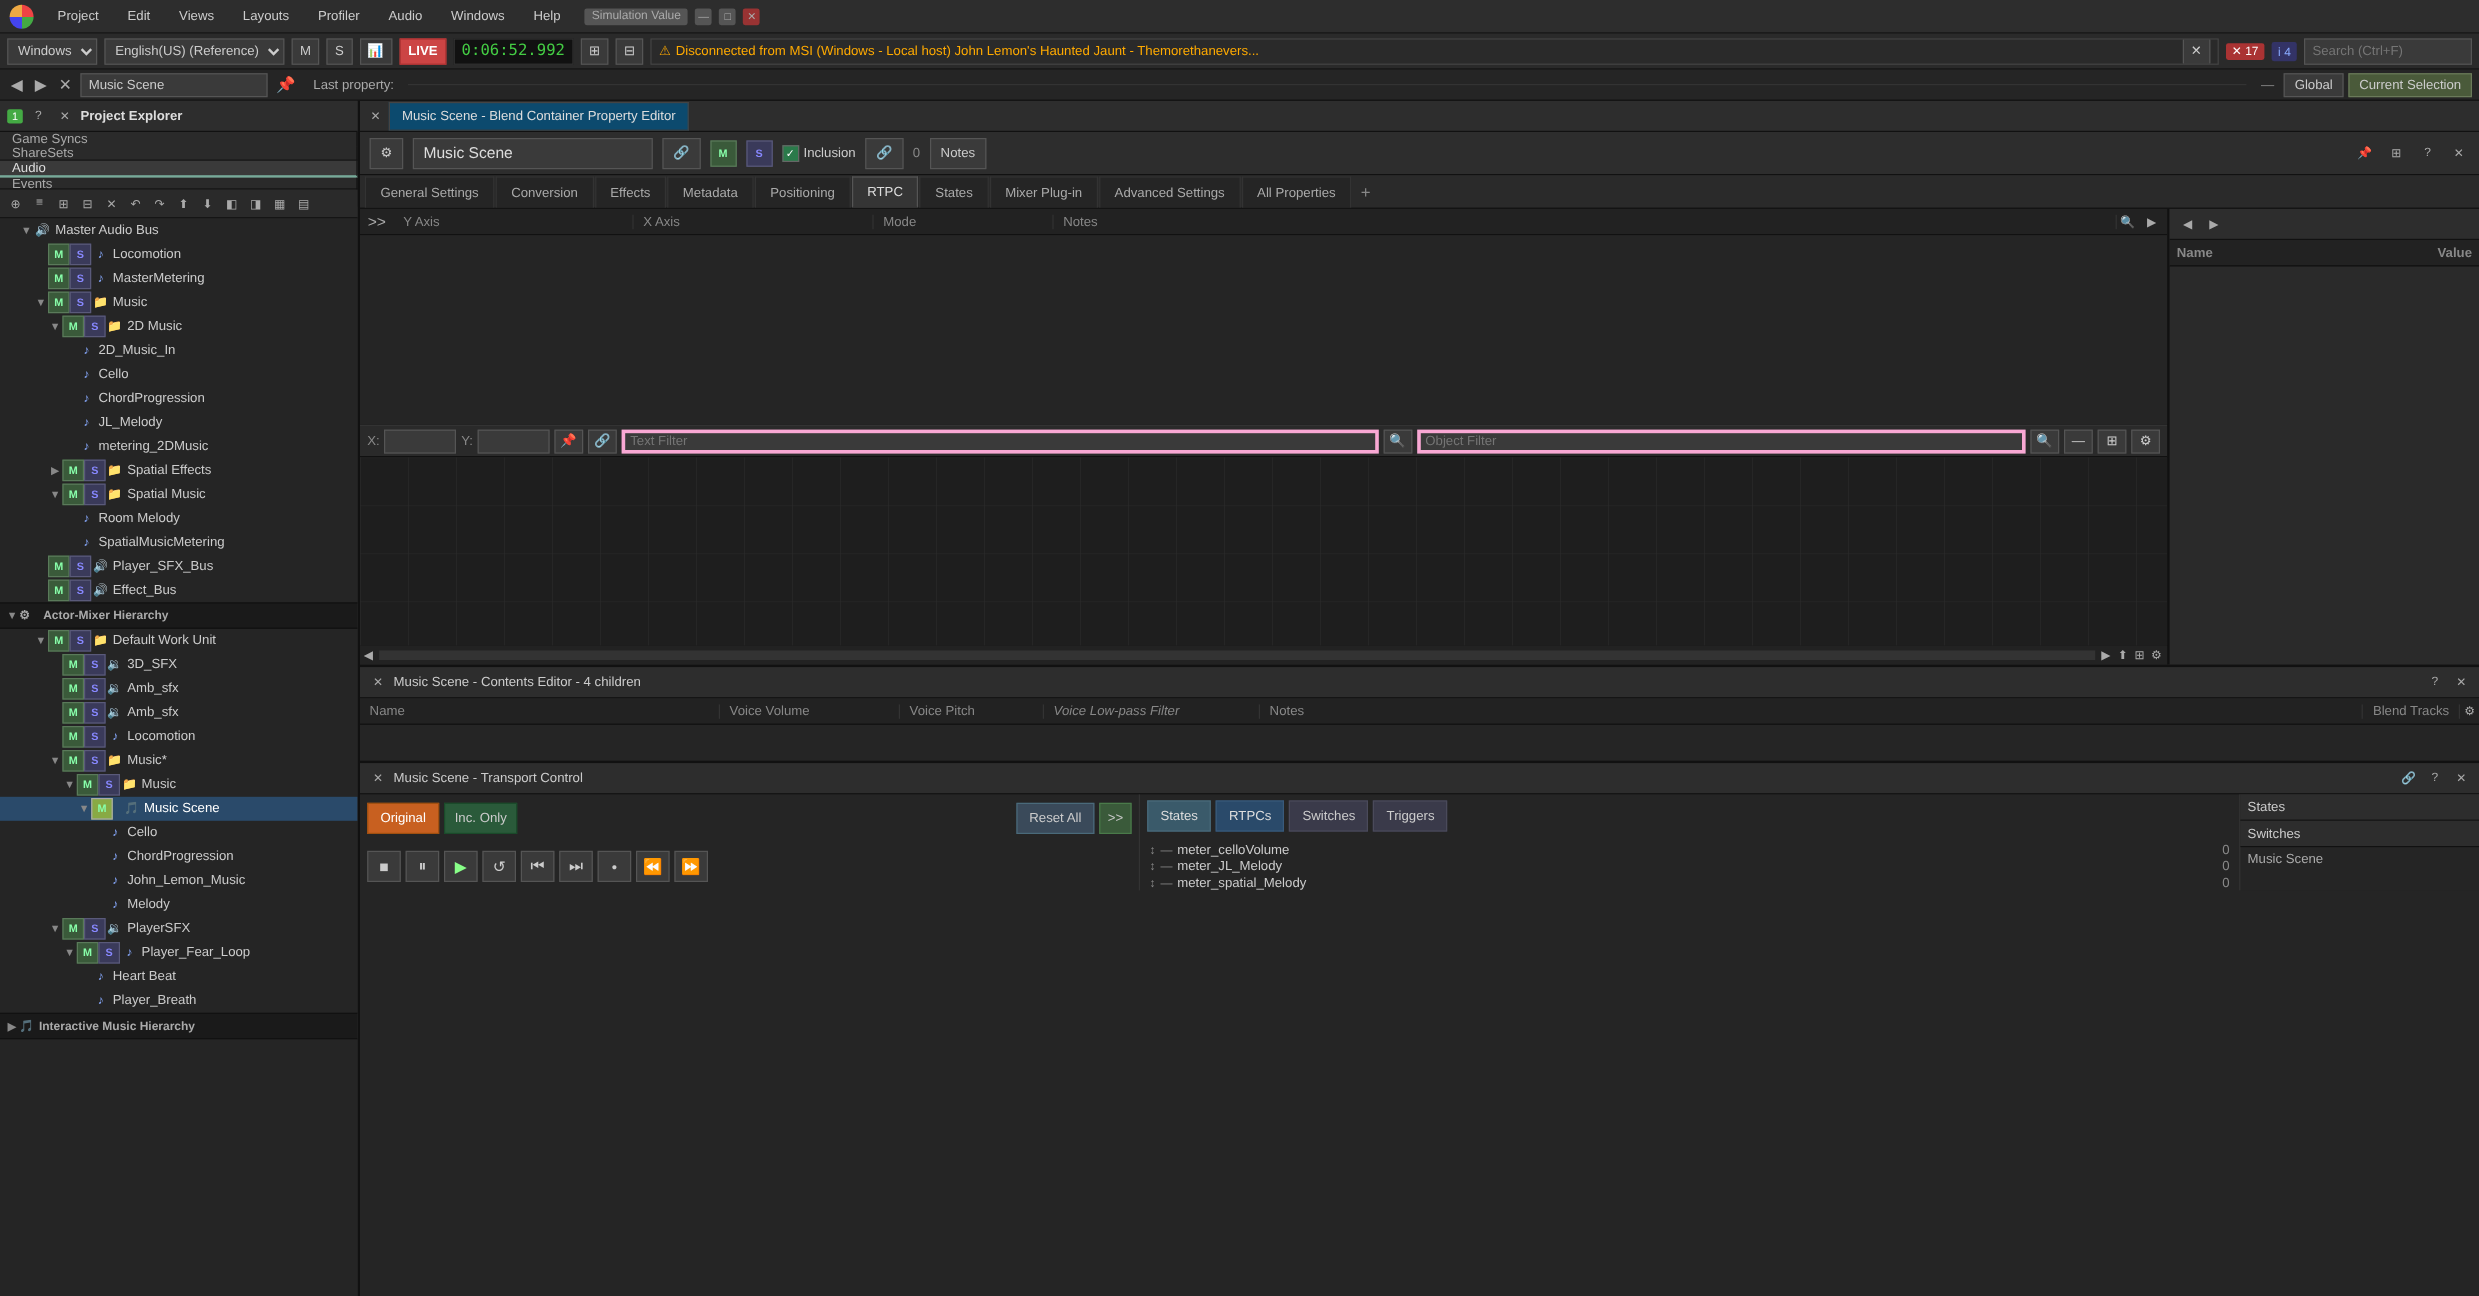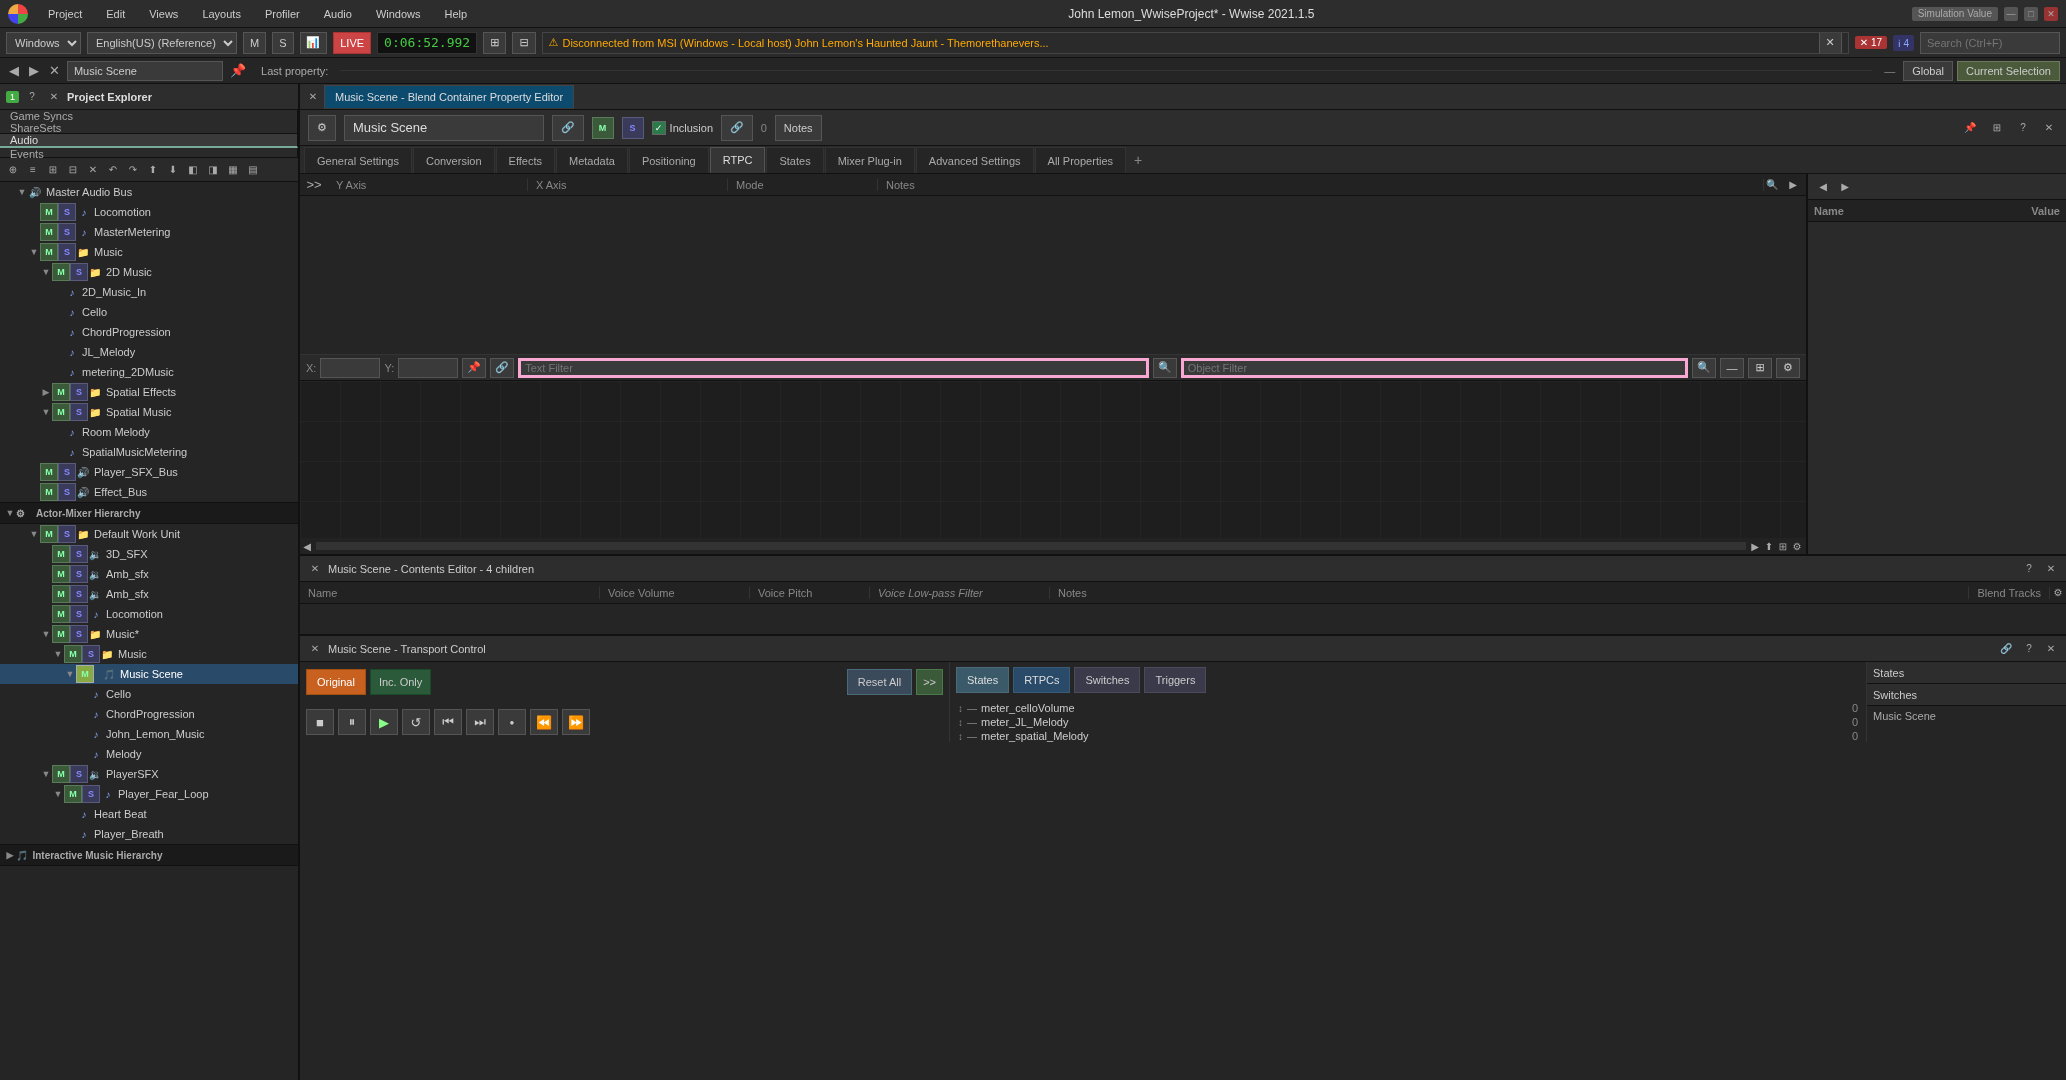--- a/index.html
+++ b/index.html
@@ -77,21 +77,21 @@
       padding: 0 6px;
       cursor: pointer;
       font-size: 11px;
       display: flex;
       align-items: center;
       gap: 2px;
     }
     .live-btn {
       background: #c44;
       color: #fff;
-      font-weight: normal;
+      font-weight: bold;
       border: 1px solid #a33;
     }
     .time-display {
       background: #111;
       color: #4c4;
       font-family: monospace;
       font-size: 13px;
       padding: 2px 6px;
       border: 1px solid #333;
       height: 22px;
@@ -802,21 +802,20 @@
 <div class="menu-bar">
   <div class="wwise-icon"></div>
   <span class="menu-item">Project</span>
   <span class="menu-item">Edit</span>
   <span class="menu-item">Views</span>
   <span class="menu-item">Layouts</span>
   <span class="menu-item">Profiler</span>
   <span class="menu-item">Audio</span>
   <span class="menu-item">Windows</span>
   <span class="menu-item">Help</span>
-  <div class="title-bar-center">John Lemon_WwiseProject* - Wwise 2021.1.5</div>
   <div class="window-controls">
     <div class="win-btn" style="width:auto;padding:0 6px;font-size:10px;color:#aaa;">Simulation Value</div>
     <div class="win-btn">—</div>
     <div class="win-btn">□</div>
     <div class="win-btn" style="background:#933;">✕</div>
   </div>
 </div>
 
 <div class="toolbar">
   <select class="toolbar-select">

